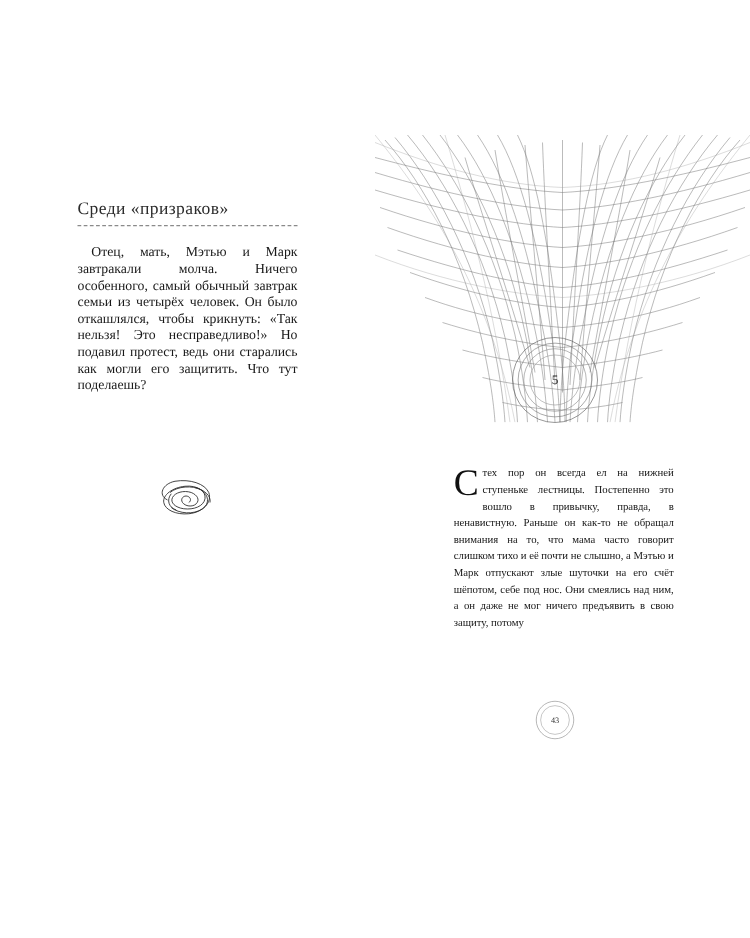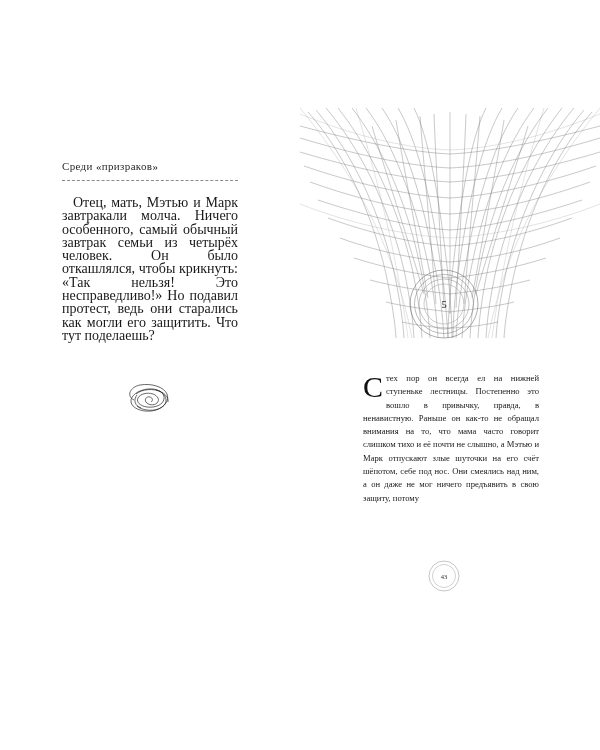--- a/index.html
+++ b/index.html
@@ -35,40 +35,40 @@
   }
   .page-left  { left: 0; }
   .page-right { left: 300px; }
 
   
   .running-head {
     position: absolute;
     left: 62px;
     top: 160px;
     width: 180px;
-    font-size: 11px;
+    font-size: 14px;
     letter-spacing: 0.35px;
     color: #2b2b2b;
     font-family: "Liberation Serif", serif;
   }
   .head-rule {
     position: absolute;
     left: 62px;
     top: 180px;
     width: 176px;
     height: 0;
     border-top: 1px dashed #8a8a8a;
   }
 
   .body-text {
     position: absolute;
     left: 62px;
     top: 196px;
     width: 176px;
-    font-size: 14px;
+    font-size: 11px;
     line-height: 13.3px;
     text-align: justify;
     color: #181818;
     hyphens: manual;
   }
   .body-text p {
     margin: 0;
     text-indent: 11px;
   }
 

